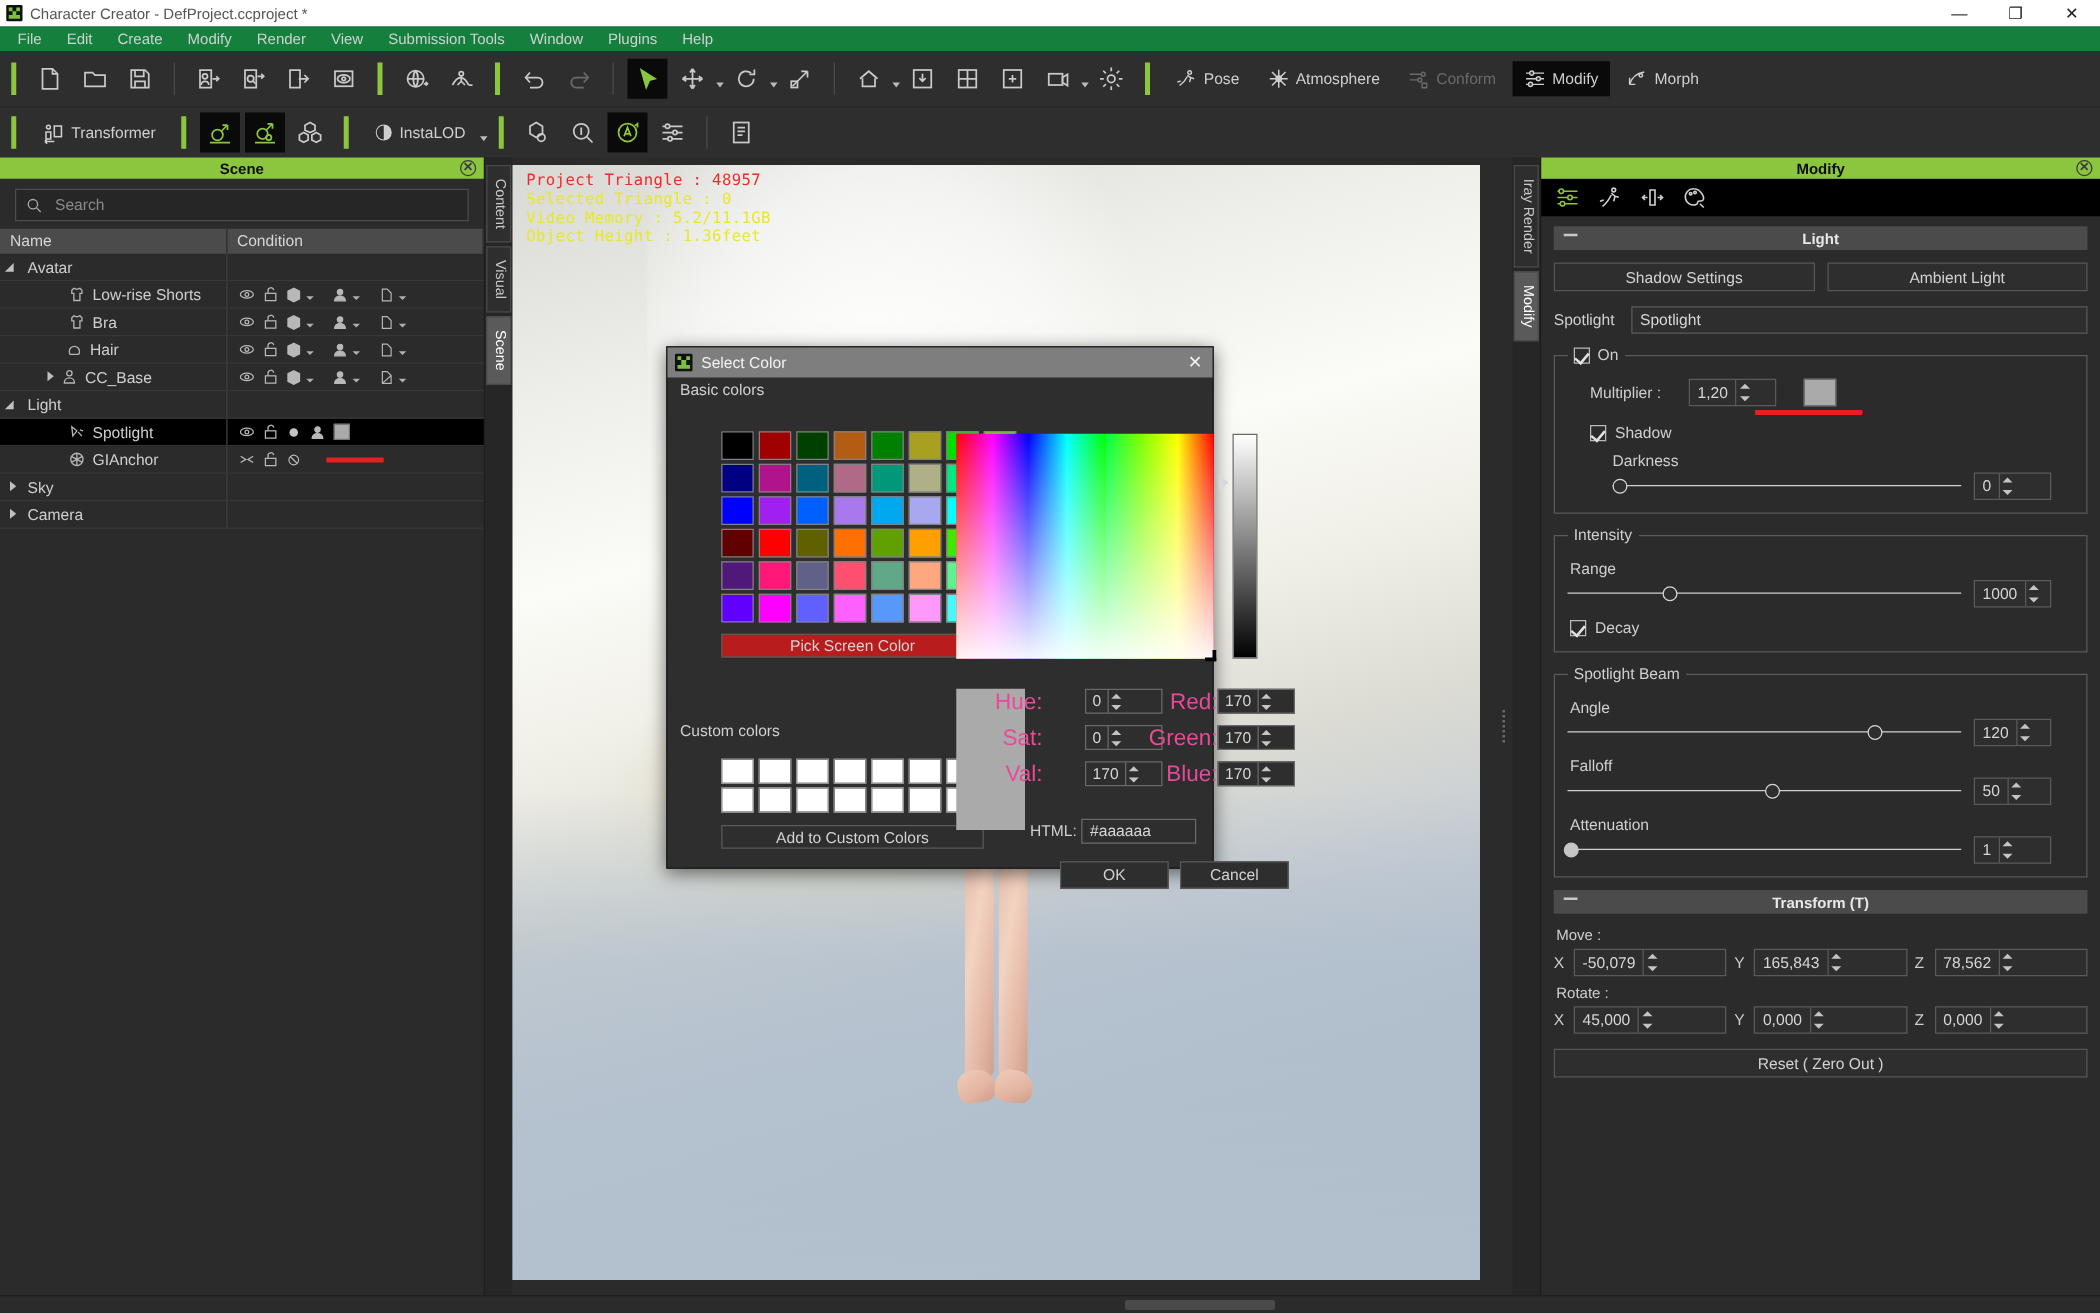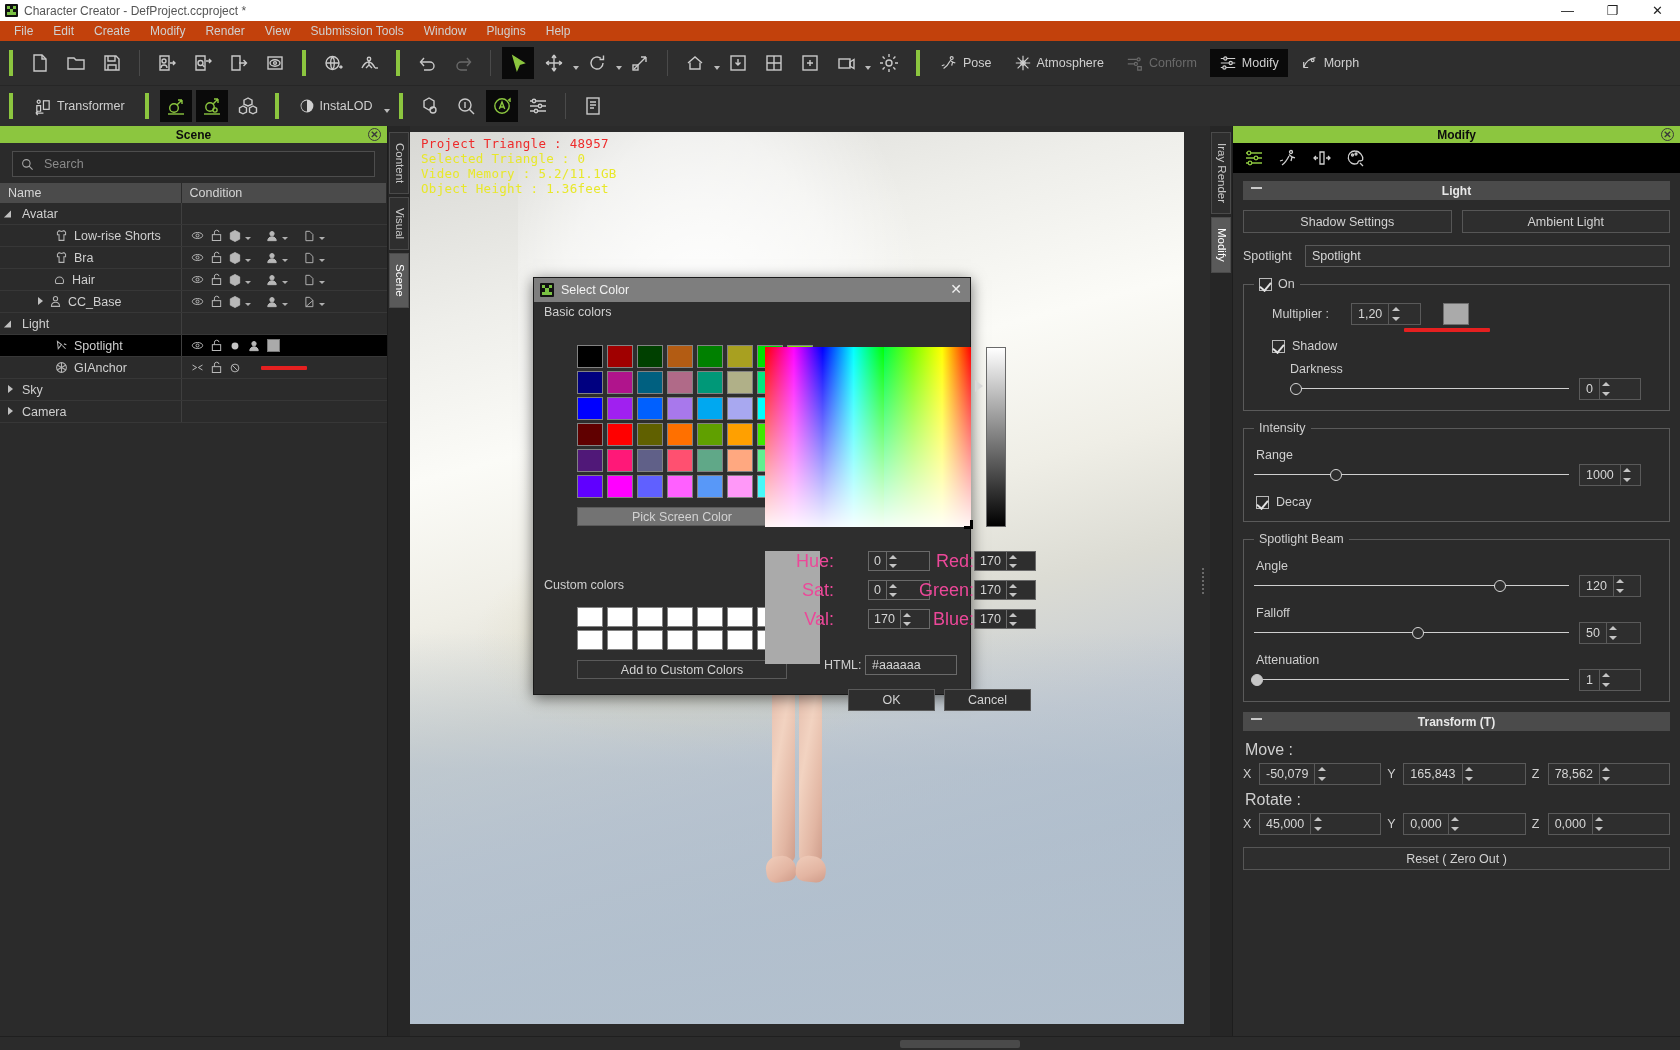--- a/index.html
+++ b/index.html
@@ -32,21 +32,21 @@
       linear-gradient(#7ac143,#7ac143) 3px 3px/3px 3px no-repeat;
   }
   #titlebar .ttl { color:#555; font-size:12px; }
   #winbtns { position:absolute; right:0; top:0; height:21px; display:flex; }
   #winbtns div {
     width:45px;height:21px;display:flex;align-items:center;justify-content:center;
     color:#222; font-size:13px;
   }
 
   
-  #menubar { height:20px; background:#c2410c; display:flex; align-items:center; padding-left:4px; }
+  #menubar { height:20px; background:#15803d; display:flex; align-items:center; padding-left:4px; }
   #menubar .mi { padding:2px 10px; color:#d0d0d0; font-size:12px; }
 
   
   .toolbar { background:#2e2e2e; display:flex; align-items:center; }
   #tb1 { height:44px; }
   #tb2 { height:41px; border-top:1px solid #262626; }
   .gbar { width:4px; height:26px; background:#8cc63f; margin:0 9px; flex:none; }
   .sep  { width:1px; height:26px; background:#4a4a4a; margin:0 9px; flex:none; }
   .tbtn {
     width:32px;height:32px;display:flex;align-items:center;justify-content:center;
@@ -232,21 +232,21 @@
   .sldrow{ display:flex; align-items:center; gap:10px; }
   .slider{ flex:1; height:18px; position:relative; margin-left:10px; }
   .slider .track{ position:absolute; left:0; right:0; top:8px; height:1px; background:#cfcfcf; }
   .slider .knob{
     position:absolute; top:3px; width:12px;height:12px;border-radius:50%;
     border:1px solid #d8d8d8; background:#2e2e2e; transform:translateX(-6px);
   }
   .slider .knob.filled{ background:#c6c6c6; border-color:#c6c6c6; }
   .numspin{ width:62px; }
 
-  .mvlbl{ font-size:16px; color:#cfcfcf; margin:6px 0 4px 2px; }
+  .mvlbl{ font-size:12px; color:#cfcfcf; margin:6px 0 4px 2px; }
   .axisrow{ display:flex; align-items:center; gap:6px; margin-bottom:6px; }
   .axisrow .ax{ width:10px; font-size:12.5px; color:#cfcfcf; }
   .axisrow .spin{ flex:1; }
   .fullbtn{
     height:23px;background:#2e2e2e;border:1px solid #565656;color:#d2d2d2;
     display:flex;align-items:center;justify-content:center;font-size:12.5px;margin-top:12px;
   }
 
   
   #statusbar{ position:absolute; left:0; right:0; bottom:0; height:14px; background:#2b2b2b;
@@ -275,21 +275,21 @@
   #dlghdr .dx{ position:absolute; right:8px; top:4px; color:#f0f0f0; font-size:14px; line-height:14px; }
   #dlgbody{ position:relative; height:394px; }
 
   .dlabel{ position:absolute; color:#cfcfcf; font-size:12.5px; }
   #basicgrid{ position:absolute; left:43px; top:43px; display:grid;
               grid-template-columns:repeat(8, 26px); grid-auto-rows:23px; gap:3px 4px; }
   #basicgrid .sw{ border:1px solid #828282; }
   #basicgrid .sw.cur{ outline:1px dotted #e8e8e8; outline-offset:1px; }
   #pickbtn{
     position:absolute; left:43px; top:205px; width:210px; height:19px;
-    background:#737373; border:1px solid #5a5a5a; color:#d2d2d2;
+    background:#b91c1c; border:1px solid #5a5a5a; color:#d2d2d2;
     display:flex; align-items:center; justify-content:center; font-size:12.5px;
   }
   #customgrid{ position:absolute; left:43px; top:305px; display:grid;
                grid-template-columns:repeat(8, 26px); grid-auto-rows:20px; gap:3px 4px; }
   #customgrid .sw{ background:#fff; border:1px solid #828282; }
   #addcustom{
     position:absolute; left:43px; top:358px; width:210px; height:19px;
     background:#2e2e2e; border:1px solid #5a5a5a; color:#d2d2d2;
     display:flex; align-items:center; justify-content:center; font-size:12.5px;
   }

